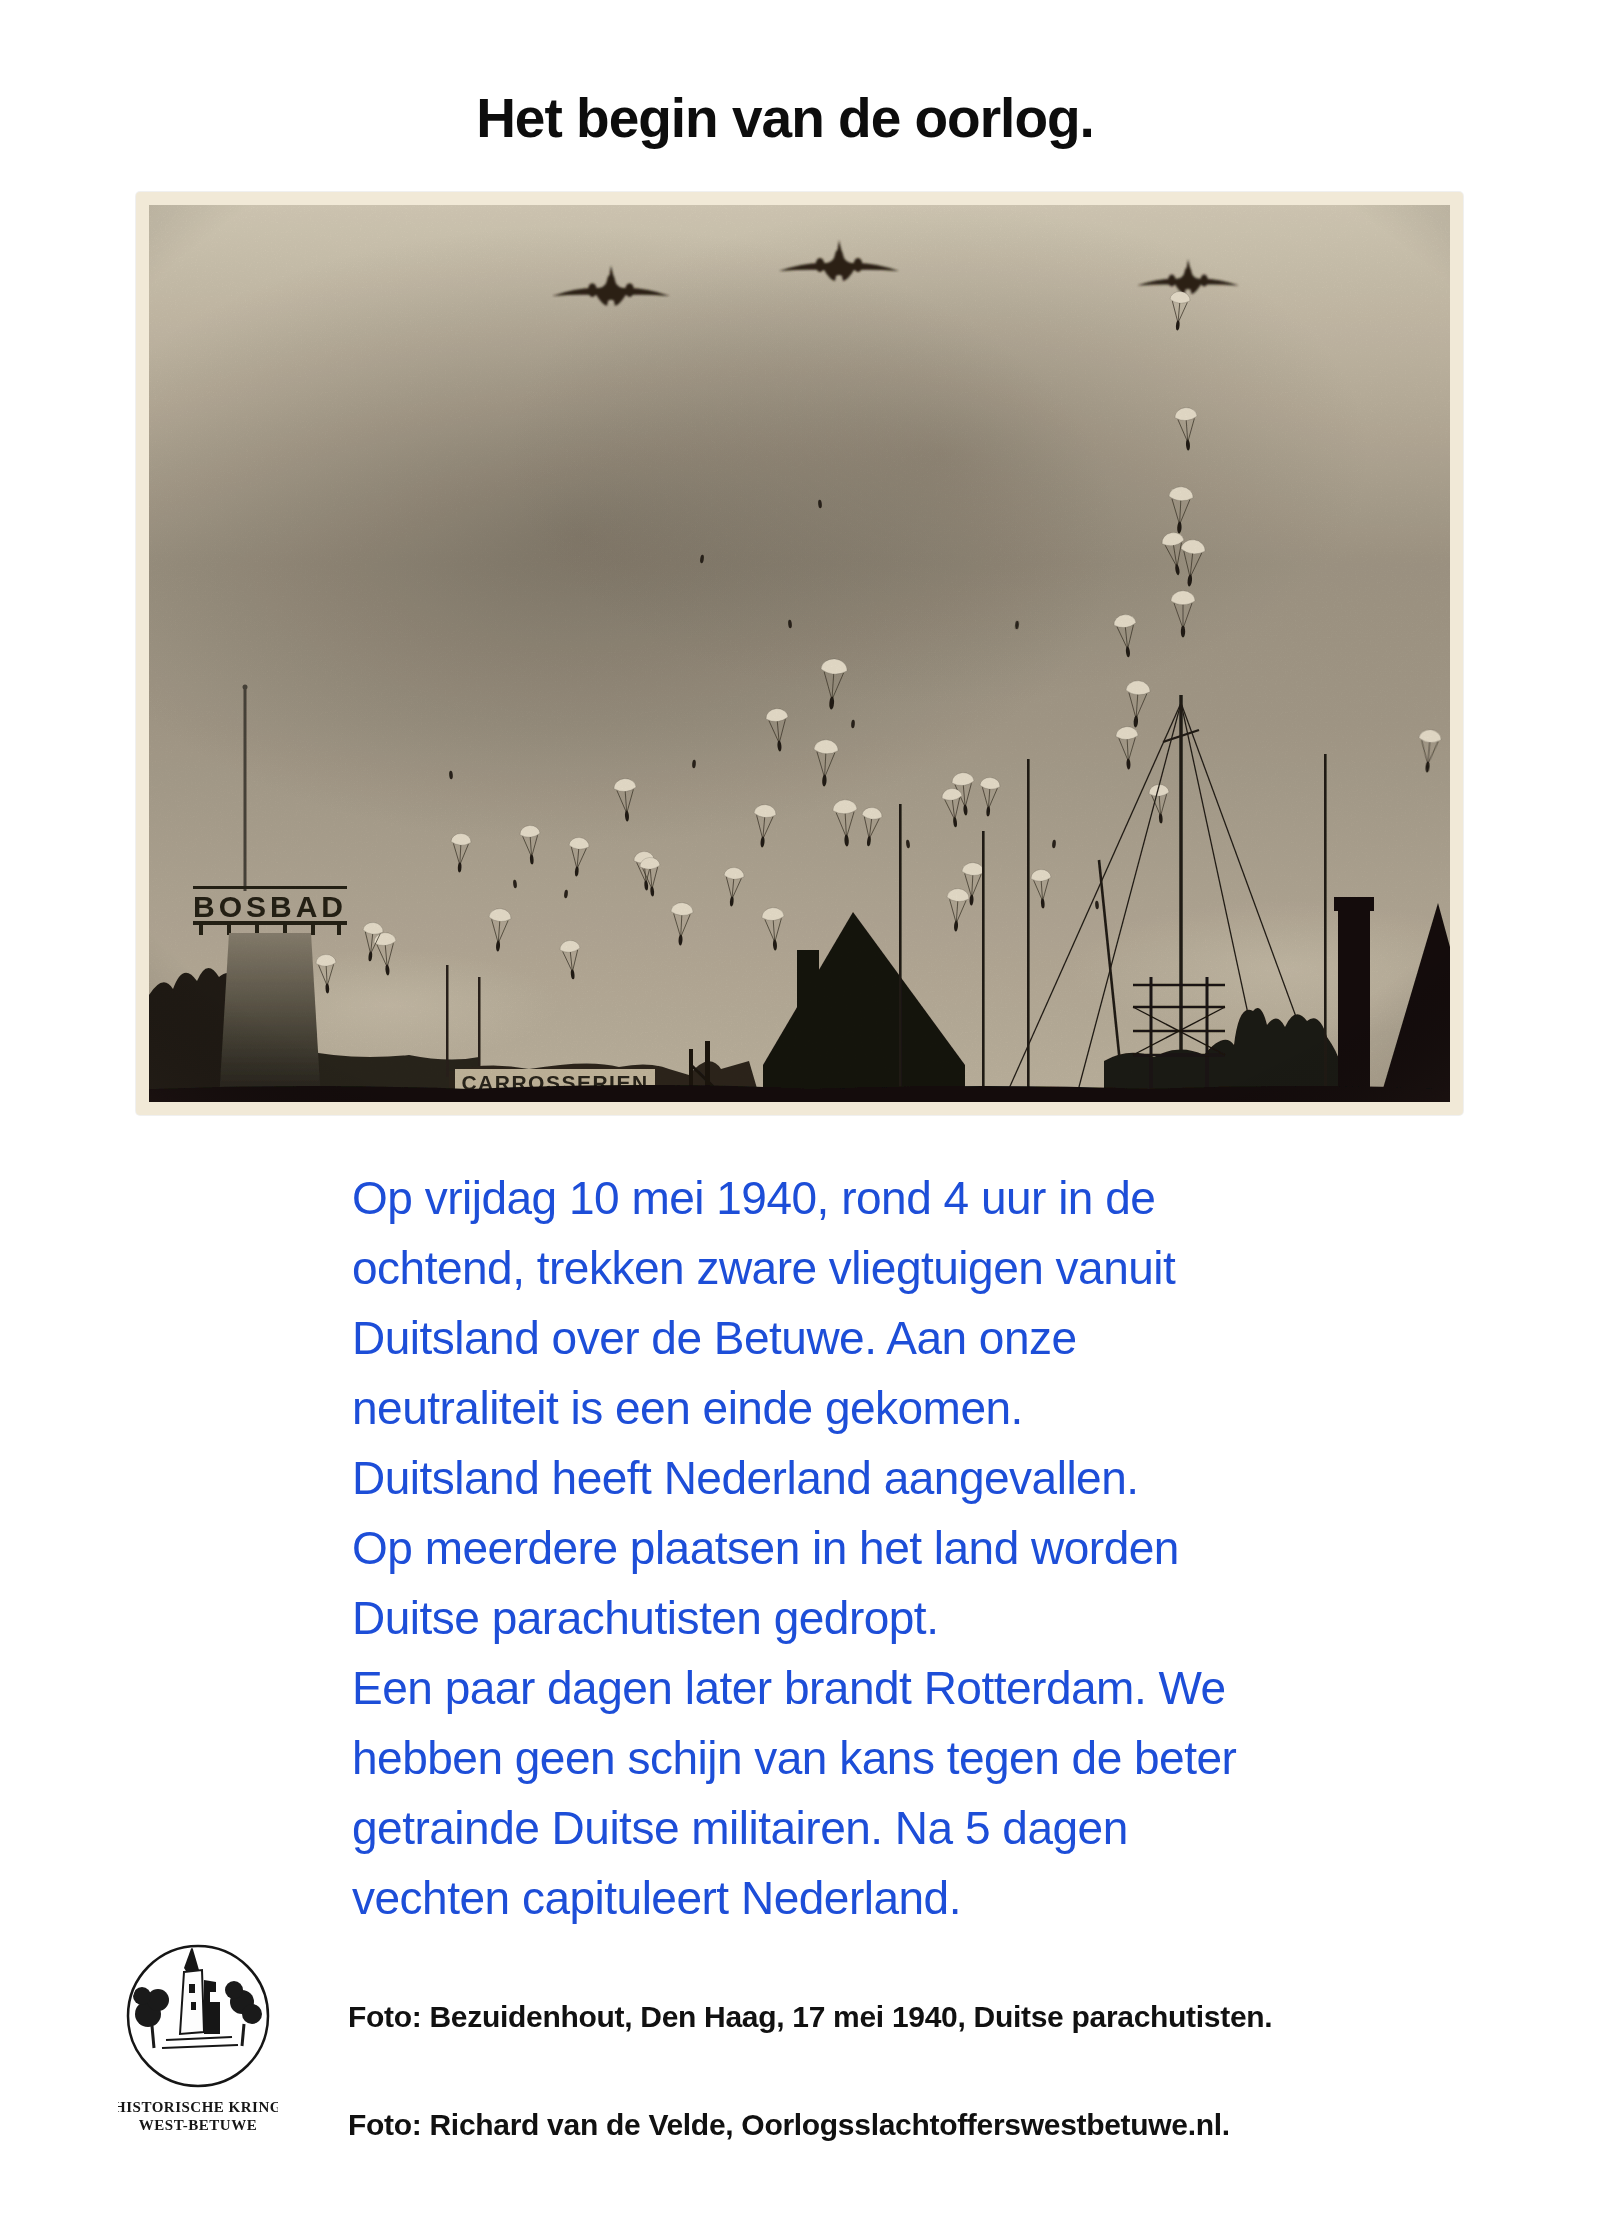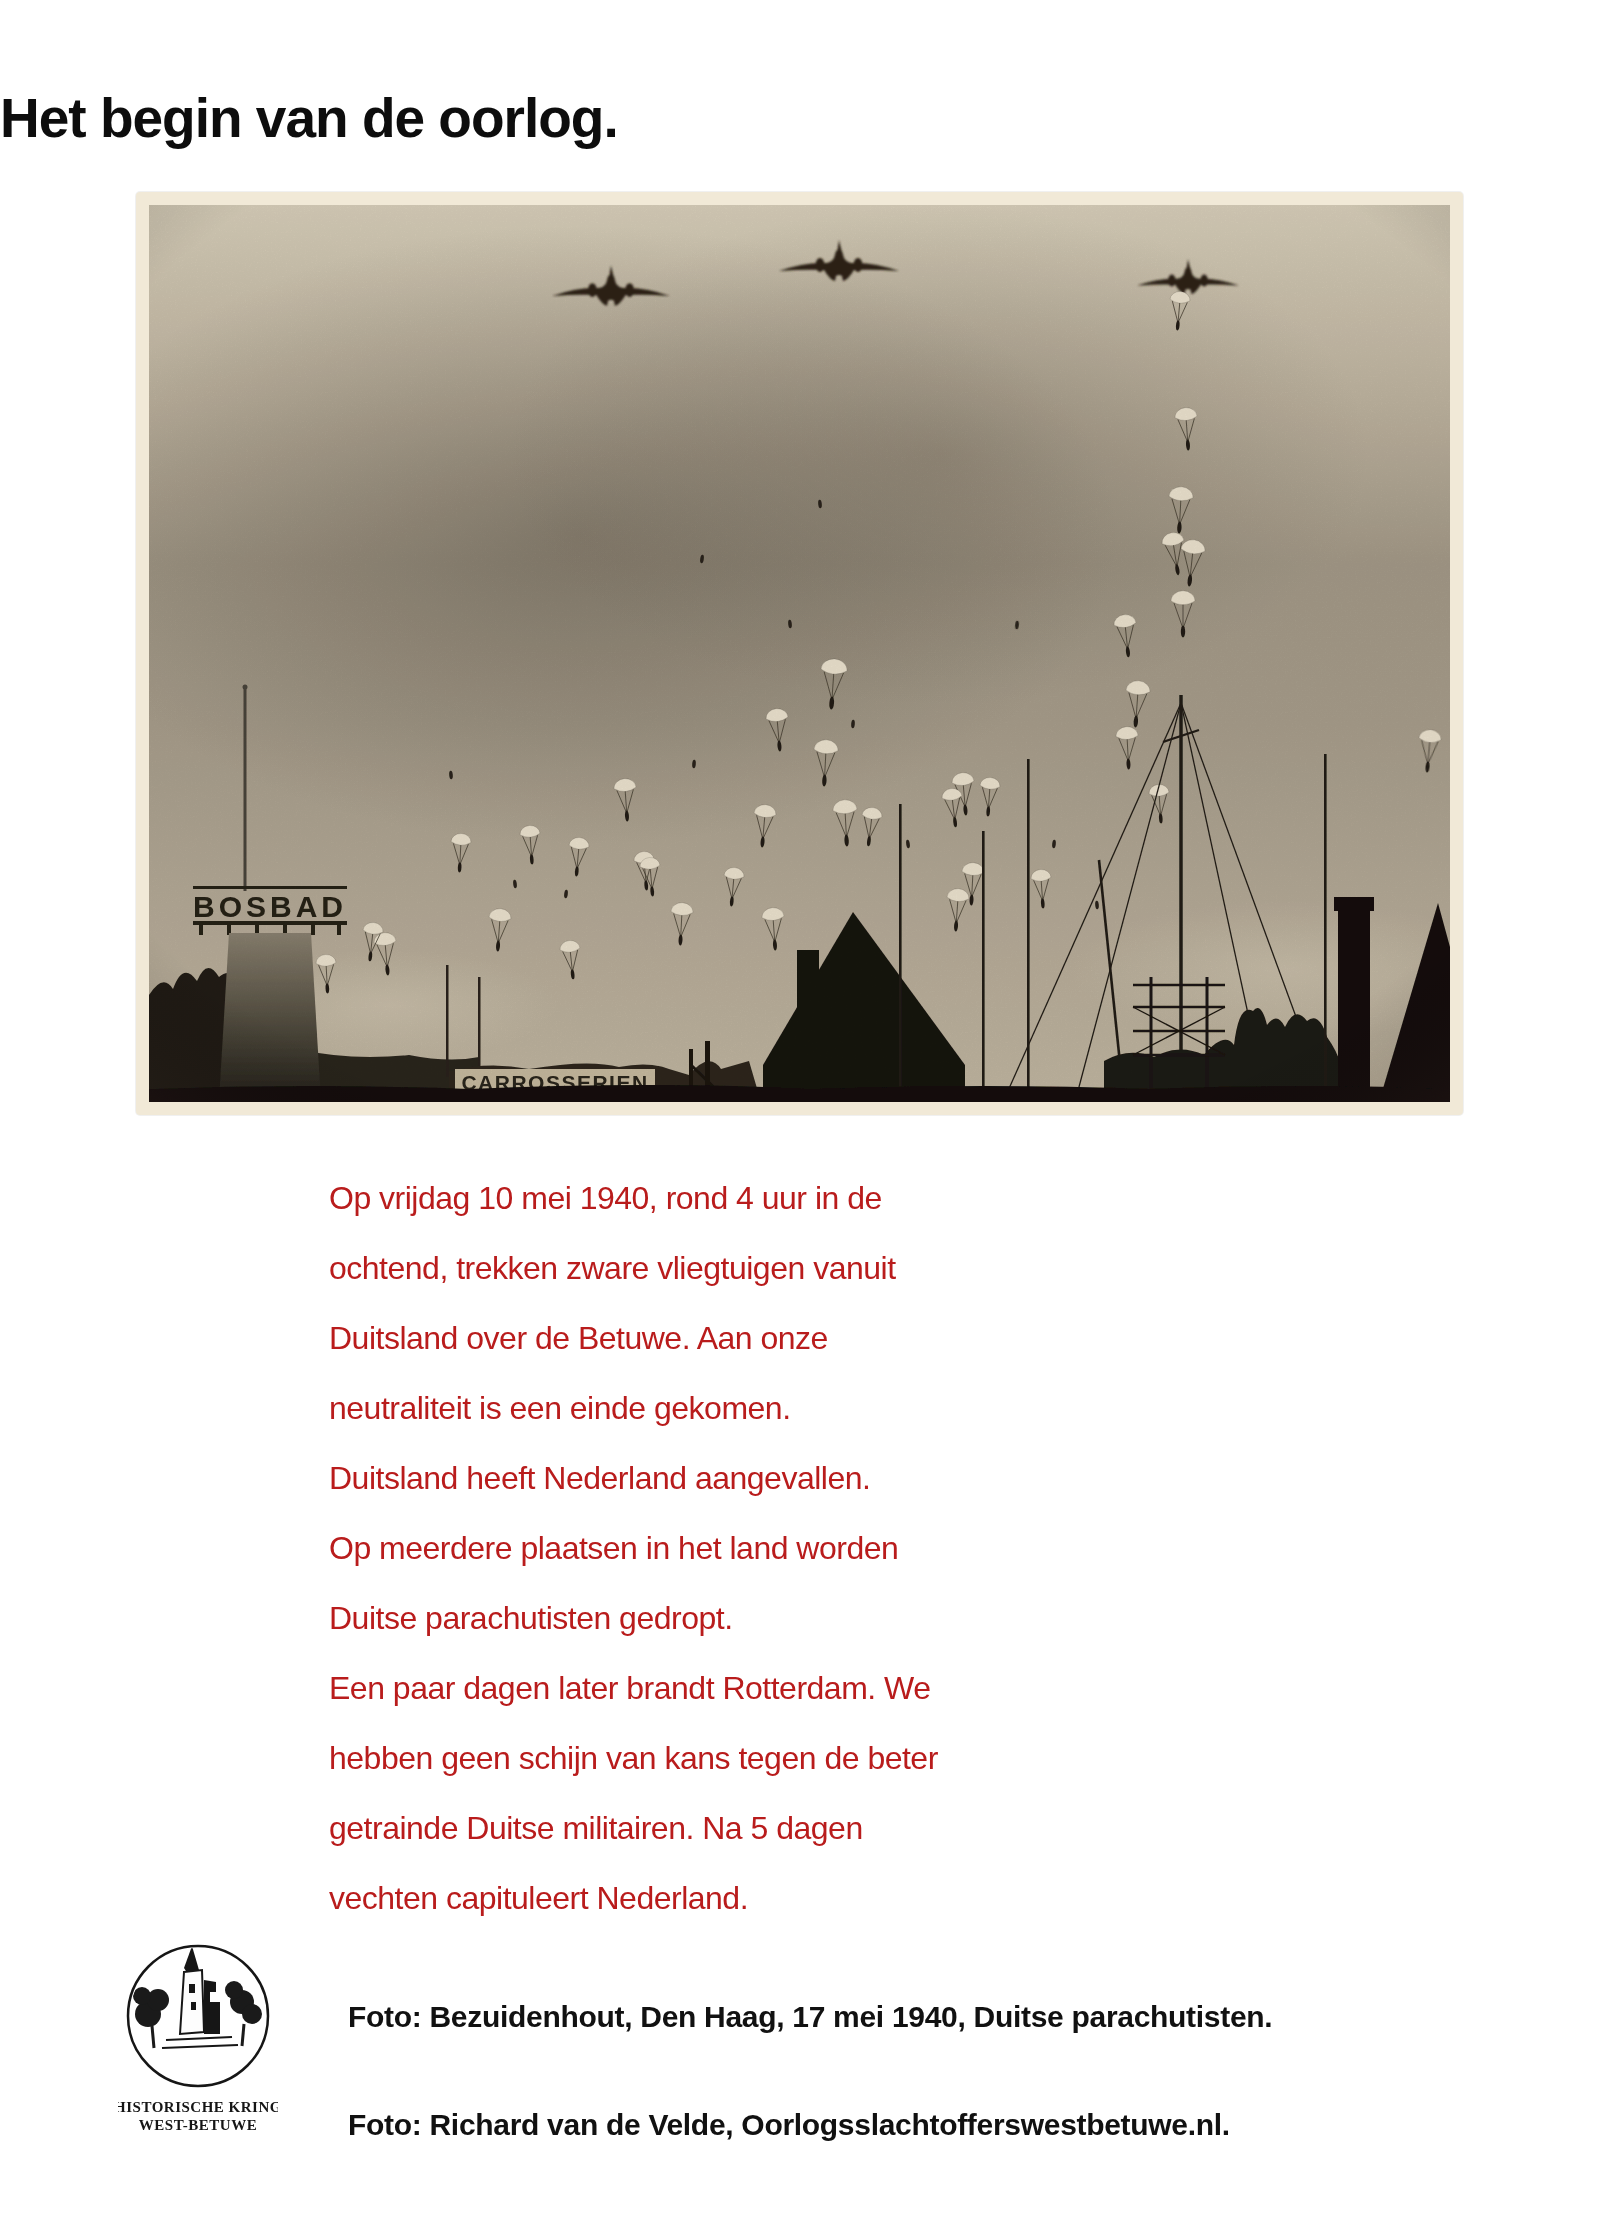--- a/index.html
+++ b/index.html
@@ -4,36 +4,37 @@
 <style>
   html,body{margin:0;padding:0;}
   body{
     width:1600px;height:2234px;position:relative;
     background:#ffffff;
     font-family:"Liberation Sans", sans-serif;
     color:#101010;
   }
   .page-title{
     position:absolute;top:86px;left:0;width:1570px;
+    text-align:center;
     font-size:55px;font-weight:bold;letter-spacing:-1px;
     color:#0d0d0d;
   }
   .photo-frame{
     position:absolute;left:136px;top:192px;width:1327px;height:923px;
     background:#f1e9d7;border-radius:4px;
     box-shadow:0 0 0 1px rgba(0,0,0,0.06);
   }
   .photo-scene{
     position:absolute;left:13px;top:13px;width:1301px;height:897px;
     display:block;
   }
   .body-text{
-    position:absolute;left:329px;top:1163px;width:1110px;
-    font-size:32px;line-height:70px;letter-spacing:-0.5px;
-    white-space:pre-line;color:#b91c1c;
+    position:absolute;left:352px;top:1163px;width:1110px;
+    font-size:46px;line-height:70px;letter-spacing:-0.5px;
+    white-space:pre-line;color:#1d4ed8;
   }
   .caption{
     position:absolute;left:348px;width:1150px;
     font-size:30px;font-weight:600;letter-spacing:-0.3px;color:#111111;
   }
   .caption.foto{top:2000px;}
   .caption.bron{top:2108px;}
   .logo{position:absolute;left:118px;top:1936px;width:160px;height:200px;}
   svg text{font-family:"Liberation Sans", sans-serif;}
   .logo text{font-family:"Liberation Serif", serif;}

